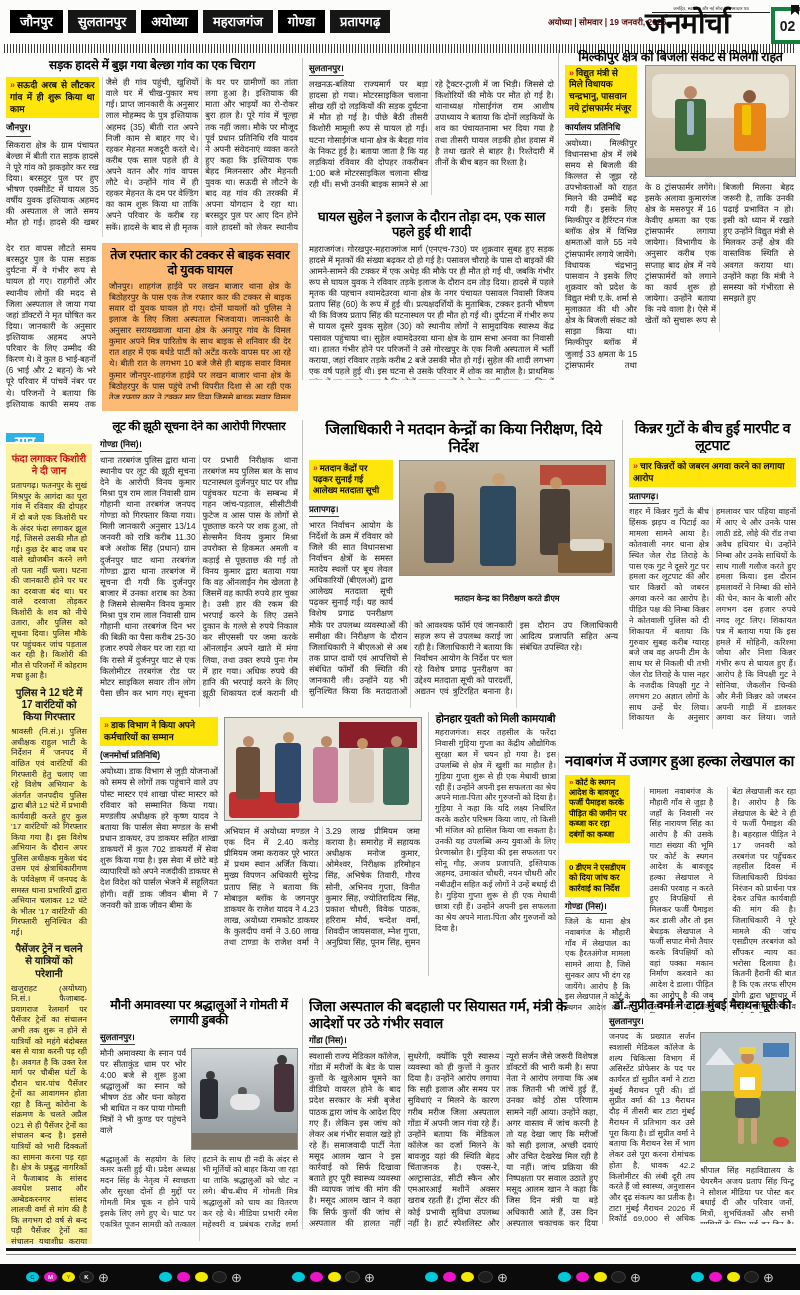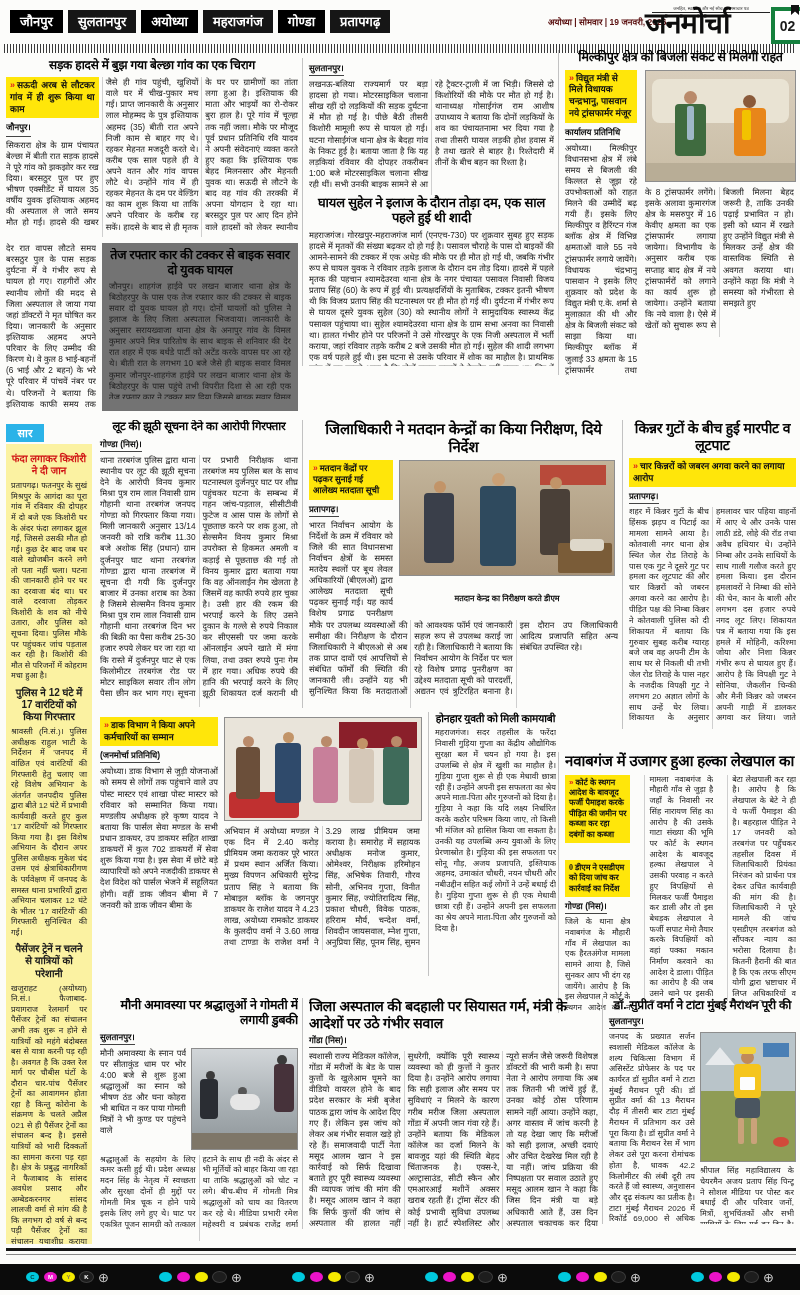--- a/index.html
+++ b/index.html
@@ -28,24 +28,24 @@
   .kicker{background:#ffe60a;font-weight:bold;font-size:9px;line-height:1.3;padding:3px 4px;color:#111;}
   .kicker .arr{color:#e02121;font-weight:900;margin-right:2px;}
   .byline{font-weight:bold;font-size:8.5px;color:#111;border-bottom:1px solid #444;
           padding-bottom:2px;margin:3px 0 3px 0;width:max-content;max-width:100%;}
   .bt{font-size:8.3px;line-height:1.34;text-align:justify;color:#222;overflow:hidden;}
   .c2{column-count:2;column-gap:7px;column-rule:1px solid #cfcfcf;column-fill:auto;}
   .c3{column-count:3;column-gap:7px;column-rule:1px solid #cfcfcf;column-fill:auto;}
   .vl{border-left:1px solid #c2c2c2;}
   .photo{position:relative;overflow:hidden;border:1px solid #8d8d8d;background:#ccc;}
   .caption{font-size:8px;text-align:center;color:#111;font-weight:bold;margin-top:16px;}
-  .ybox{background:#737373;padding:5px 7px;overflow:hidden;}
+  .ybox{background:#fdba74;padding:5px 7px;overflow:hidden;}
   
   .saar-head{position:absolute;left:6px;top:424px;width:86px;height:18px;display:flex;}
-  .saar{background:#2bb3e8;color:#fff;font-weight:bold;font-size:11px;flex:0 0 38px;text-align:center;line-height:18px;}
+  .saar{background:#2bb3e8;color:#fff;font-weight:bold;font-size:15px;flex:0 0 38px;text-align:center;line-height:18px;margin-top:9px;}
   .sank{background:#737373;color:#fff;font-weight:bold;font-size:11px;flex:1;text-align:center;line-height:18px;margin-top:18px;}
   .sidebar{position:absolute;left:6px;top:444px;width:86px;height:800px;background:#fbf2a2;
            padding:4px 5px;box-sizing:border-box;overflow:hidden;}
   .brief-h{font-size:10px;font-weight:800;text-align:center;line-height:1.22;margin:5px 0 4px 0;}
   .brief-h.red{color:#d11616;}
   .brief-b{font-size:8px;line-height:1.32;text-align:justify;color:#222;}
   .fig{position:absolute;border-radius:4px;}
   .head{position:absolute;border-radius:50%;}
   
   .rule-thick{position:absolute;left:6px;top:1248px;width:790px;height:3px;background:#141414;}
@@ -96,27 +96,27 @@
       <div class="ybox" style="flex:1;height:158px;">
         <div class="hl" style="font-size:12.5px;">तेज रफ्तार कार की टक्कर से बाइक सवार दो युवक घायल</div>
         <div class="bt" style="height:118px;margin-top:3px;">जौनपुर। शाहगंज हाईवे पर लखन बाजार थाना क्षेत्र के बिठोहरपुर के पास एक तेज रफ्तार कार की टक्कर से बाइक सवार दो युवक घायल हो गए। दोनों घायलों को पुलिस ने इलाज के लिए जिला अस्पताल भिजवाया। जानकारी के अनुसार सरायख्वाजा थाना क्षेत्र के अनापुर गांव के विमल कुमार अपने मित्र पारितोष के साथ बाइक से शनिवार की देर रात शहर में एक बर्थडे पार्टी को अटेंड करके वापस घर आ रहे थे। बीती रात के लगभग 10 बजे जैसे ही बाइक सवार विमल कुमार जौनपुर-शाहगंज हाईवे पर लखन बाजार थाना क्षेत्र के बिठोहरपुर के पास पहुंचे तभी विपरीत दिशा से आ रही एक तेज रफ्तार कार ने टक्कर मार दिया जिससे बाइक सवार विमल (30) और पारितोष (27) निवासीगण अनापुर, थाना सरायख्वाजा घायल हो गए। स्थानीय लोगों की सूचना पर मौके पर पहुंची डायल 112 पुलिस ने दोनों घायलों को उपचार के लिए जिला अस्पताल भिजवाया। वहीं टक्कर मारने के बाद ही उक्त कार चालक मौके से फरार हो गया।</div>
       </div>
     </div>
   </section>
 
   <section class="abs vl" style="left:302px;top:58px;width:252px;padding-left:6px;box-sizing:border-box;">
     <div class="byline" style="margin-top:4px;">सुलतानपुर।</div>
     <div class="bt c2" style="height:116px;">लखनऊ-बलिया राज्यमार्ग पर बड़ा हादसा हो गया। मोटरसाइकिल चलाना सीख रहीं दो लड़कियों की सड़क दुर्घटना में मौत हो गई है। पीछे बैठी तीसरी किशोरी मामूली रूप से घायल हो गई। घटना गोसाईगंज थाना क्षेत्र के बैदहा गांव के निकट हुई है। बताया जाता है कि यह लड़कियां रविवार की दोपहर तकरीबन 1:00 बजे मोटरसाइकिल चलाना सीख रही थीं। सभी उनकी बाइक सामने से आ रहे ट्रैक्टर-ट्राली में जा भिड़ी। जिससे दो किशोरियों की मौके पर मौत हो गई है। थानाध्यक्ष गोसाईगंज राम आशीष उपाध्याय ने बताया कि दोनों लड़कियों के शव का पंचायतनामा भर दिया गया है तथा तीसरी घायल लड़की होश हवास में है तथा खतरे से बाहर है। रिश्तेदारी में तीनों के बीच बहन का रिश्ता है।</div>
-    <div class="hl" style="font-size:13px;margin-top:0;">घायल सुहेल ने इलाज के दौरान तोड़ा दम, एक साल पहले हुई थी शादी</div>
+    <div class="hl" style="font-size:13px;margin-top:14px;">घायल सुहेल ने इलाज के दौरान तोड़ा दम, एक साल पहले हुई थी शादी</div>
     <div class="bt" style="height:136px;margin-top:4px;">महराजगंज। गोरखपुर-महराजगंज मार्ग (एनएच-730) पर शुक्रवार सुबह हुए सड़क हादसे में मृतकों की संख्या बढ़कर दो हो गई है। पसावल चौराहे के पास दो बाइकों की आमने-सामने की टक्कर में एक अधेड़ की मौके पर ही मौत हो गई थी, जबकि गंभीर रूप से घायल युवक ने रविवार तड़के इलाज के दौरान दम तोड़ दिया। हादसे में पहले मृतक की पहचान श्यामदेउरवा थाना क्षेत्र के नगर पंचायत पसावल निवासी विजय प्रताप सिंह (60) के रूप में हुई थी। प्रत्यक्षदर्शियों के मुताबिक, टक्कर इतनी भीषण थी कि विजय प्रताप सिंह की घटनास्थल पर ही मौत हो गई थी। दुर्घटना में गंभीर रूप से घायल दूसरे युवक सुहेल (30) को स्थानीय लोगों ने सामुदायिक स्वास्थ्य केंद्र पसावल पहुंचाया था। सुहेल श्यामदेउरवा थाना क्षेत्र के ग्राम सभा अनवा का निवासी था। हालत गंभीर होने पर परिजनों ने उसे गोरखपुर के एक निजी अस्पताल में भर्ती कराया, जहां रविवार तड़के करीब 2 बजे उसकी मौत हो गई। सुहेल की शादी लगभग एक वर्ष पहले हुई थी। इस घटना से उसके परिवार में शोक का माहौल है। प्राथमिक जांच में यह सामने आया है कि दोनों बाइक सवारों ने हेलमेट नहीं पहना था। सिर में गंभीर चोट लगने के कारण ही दोनों की जान गई।</div>
   </section>
 
   <section class="abs vl" style="left:558px;top:50px;width:238px;padding-left:6px;box-sizing:border-box;">
     <div class="hl nowrap" style="font-size:12.5px;">मिल्कीपुर क्षेत्र को बिजली संकट से मिलेगी राहत</div>
-    <div style="display:flex;gap:8px;margin-top:5px;">
+    <div style="display:flex;gap:8px;">
       <div style="width:76px;">
         <div class="kicker"><span class="arr">»</span><span>विद्युत मंत्री से मिले विधायक चन्द्रभानु, पासवान नये ट्रांसफार्मर मंजूर</span></div>
         <div class="byline">कार्यालय प्रतिनिधि</div>
         <div class="bt" style="height:232px;">अयोध्या। मिल्कीपुर विधानसभा क्षेत्र में लंबे समय से बिजली की किल्लत से जूझ रहे उपभोक्ताओं को राहत मिलने की उम्मीदें बढ़ गयी हैं। इसके लिए मिल्कीपुर व हैरिंग्टन गंज ब्लॉक क्षेत्र में विभिन्न क्षमताओं वाले 55 नये ट्रांसफार्मर लगाये जायेंगे। विधायक चंद्रभानु पासवान ने इसके लिए शुक्रवार को प्रदेश के विद्युत मंत्री ए.के. शर्मा से मुलाक़ात की थी और क्षेत्र के बिजली संकट को साझा किया था। मिल्कीपुर ब्लॉक में जुलाई 33 क्षमता के 15 ट्रांसफार्मर तथा हैरिंग्टनगंज ब्लॉक में 10 क्षमता के 13 और 16 केवीए क्षमता वाले</div>
       </div>
       <div style="width:151px;">
         <div class="photo" style="width:149px;height:110px;">
           <div class="abs" style="inset:0;background:linear-gradient(#d9cebc,#c9bda5);"></div>
           <div class="abs" style="left:6px;top:8px;right:6px;height:44px;background:#e9e3d3;border-radius:8px;"></div>
           <div class="head" style="left:38px;top:20px;width:13px;height:13px;background:#b98a6a;"></div>
@@ -220,34 +220,34 @@
     </div>
   </section>
 
   <section class="abs vl" style="left:428px;top:712px;width:128px;padding-left:6px;box-sizing:border-box;">
     <div class="hl" style="font-size:10.5px;">होनहार युवती को मिली कामयाबी</div>
     <div class="bt" style="height:248px;margin-top:4px;font-size:8.1px;">महराजगंज। सदर तहसील के फरेंदा निवासी गुड़िया गुप्ता का केंद्रीय औद्योगिक सुरक्षा बल में चयन हो गया है। इस उपलब्धि से क्षेत्र में खुशी का माहौल है। गुड़िया गुप्ता शुरू से ही एक मेधावी छात्रा रही हैं। उन्होंने अपनी इस सफलता का श्रेय अपने माता-पिता और गुरुजनों को दिया है। गुड़िया ने कहा कि यदि लक्ष्य निर्धारित करके कठोर परिश्रम किया जाए, तो किसी भी मंजिल को हासिल किया जा सकता है। उनकी यह उपलब्धि अन्य युवाओं के लिए प्रेरणास्रोत है। गुड़िया की इस सफलता पर सोनू गौड़, अजय प्रजापति, इश्तियाक अहमद, उमाकांत चौधरी, नयन चौधरी और नबीउद्दीन सहित कई लोगों ने उन्हें बधाई दी है। गुड़िया गुप्ता शुरू से ही एक मेधावी छात्रा रही हैं। उन्होंने अपनी इस सफलता का श्रेय अपने माता-पिता और गुरुजनों को दिया है।</div>
   </section>
 
   <section class="abs vl" style="left:558px;top:752px;width:238px;padding-left:6px;box-sizing:border-box;">
     <div class="hl nowrap" style="font-size:15px;">नवाबगंज में उजागर हुआ हल्का लेखपाल का हैरत अंगेज कारनामा</div>
-    <div style="display:flex;gap:14px;margin-top:5px;">
+    <div style="display:flex;gap:14px;margin-top:5px;align-items:flex-end;">
       <div style="width:76px;">
         <div class="kicker" style="font-size:8px;"><span class="arr">»</span><span>कोर्ट के स्थगन आदेश के बावजूद फर्जी पैमाइश करके पीड़ित की जमीन पर कब्जा कर रहा दबंगों का कब्जा</span></div>
-        <div class="kicker" style="font-size:8px;margin-top:17px;font-family:Liberation Serif, serif;">0 डीएम ने एसडीएम को दिया जांच कर कार्रवाई का निर्देश</div>
+        <div class="kicker" style="font-size:8px;margin-top:17px;">0 डीएम ने एसडीएम को दिया जांच कर कार्रवाई का निर्देश</div>
         <div class="byline">गोण्डा (निस)।</div>
         <div class="bt" style="height:96px;font-size:8px;">जिले के थाना क्षेत्र नवाबगंज के मौहारी गाँव में लेखपाल का एक हैरतअंगेज मामला सामने आया है, जिसे सुनकर आप भी दंग रह जायेंगे। आरोप है कि इस लेखपाल ने कोर्ट के स्थगन आदेश को न केवल दरकिनार किया बल्कि पीड़ित के गाटा संख्या की भूमि पर फर्जी पैमाइश कर सपाट मेमो लगाकर विपक्षियों को पक्का मकान निर्माण कराने का आदेश भी दे डाला।</div>
       </div>
       <div class="bt" style="width:74px;height:226px;font-size:8px;border-left:1px solid #cfcfcf;padding-left:4px;">मामला नवाबगंज के मौहारी गाँव से जुड़ा है जहाँ के निवासी नर सिंह नारायण सिंह का आरोप है की उसके गाटा संख्या की भूमि पर कोर्ट के स्थगन आदेश के बावजूद हल्का लेखपाल ने उसकी परवाह न करते हुए विपक्षियों से मिलकर फर्जी पैमाइश कर डाली और तो इस बेधड़क लेखपाल ने फर्जी सपाट मेमो तैयार करके विपक्षियों को वहां पक्का मकान निर्माण करवाने का आदेश दे डाला। पीड़ित का आरोप है की जब उसने थाने पर इसकी शिकायत करते हुए तहरीर दी तो उल्टा उस पर ही एक पक्षीय धारा 151 के तहत कार्रवाई की गयी, इस लेखपाल का खेल यहीं खत्म नहीं होता, पीड़ित का आरोप है कि हल्का लेखपाल खुद घर बैठे रहते हैं जबकि उनके स्थान पर उनका</div>
       <div class="bt" style="width:74px;height:226px;font-size:8px;border-left:1px solid #cfcfcf;padding-left:4px;">बेटा लेखपाली कर रहा है। आरोप है कि लेखपाल के बेटे ने ही ये फर्जी पैमाइश की है। बहरहाल पीड़ित ने 17 जनवरी को तरबगंज पर पहुँचकर तहसील दिवस में जिलाधिकारी प्रियंका निरंजन को प्रार्थना पत्र देकर उचित कार्यवाही की मांग की है। जिलाधिकारी ने पूरे मामले की जांच एसडीएम तरबगंज को सौंपकर न्याय का भरोसा दिलाया है। कितनी हैरानी की बात है कि एक तरफ सीएम योगी द्वारा भ्रष्टाचार में लिप्त अधिकारियों व कर्मचारियों पर सख्त कार्रवाई का आदेश दिया जाता है वहीं राजस्व विभाग में आज भी भ्रष्टाचार का खेल उजागर हो रहा है। जो चंद फायदों के लिए न केवल पीड़ितों कि दुश्वारियां बढ़ा रहे हैं बल्कि सरकार कि मंशा पर भी खुलेआम पानी फेर रहे है।</div>
     </div>
   </section>
 
   <section class="abs" style="left:100px;top:998px;width:198px;">
-    <div class="hl" style="font-size:12.5px;text-align:right;">मौनी अमावस्या पर श्रद्धालुओं ने गोमती में लगायी डुबकी</div>
+    <div class="hl" style="font-size:12.5px;">मौनी अमावस्या पर श्रद्धालुओं ने गोमती में लगायी डुबकी</div>
     <div class="byline" style="margin-top:3px;">सुलतानपुर।</div>
     <div style="display:flex;gap:5px;">
       <div class="bt" style="width:86px;height:102px;">मौनी अमावस्या के स्नान पर्व पर सीताकुंड धाम पर भोर 4:00 बजे से शुरू हुआ श्रद्धालुओं का स्नान को भीषण ठंड और घना कोहरा भी बाधित न कर पाया गोमती मित्रों ने भी कुण्ड पर पहुंचने वाले</div>
       <div class="photo" style="width:105px;height:100px;">
         <div class="abs" style="inset:0;background:linear-gradient(#d2d6d9,#a9b0b4 55%,#8d9498);"></div>
         <div class="head" style="left:14px;top:22px;width:9px;height:9px;background:#3a3a3a;"></div>
         <div class="fig" style="left:8px;top:30px;width:18px;height:40px;background:#2a2d33;"></div>
         <div class="head" style="left:46px;top:38px;width:9px;height:9px;background:#555;"></div>
         <div class="fig" style="left:38px;top:45px;width:30px;height:16px;background:#e6e6e6;border-radius:8px;"></div>
         <div class="head" style="right:10px;top:6px;width:10px;height:10px;background:#3a3a3a;"></div>

